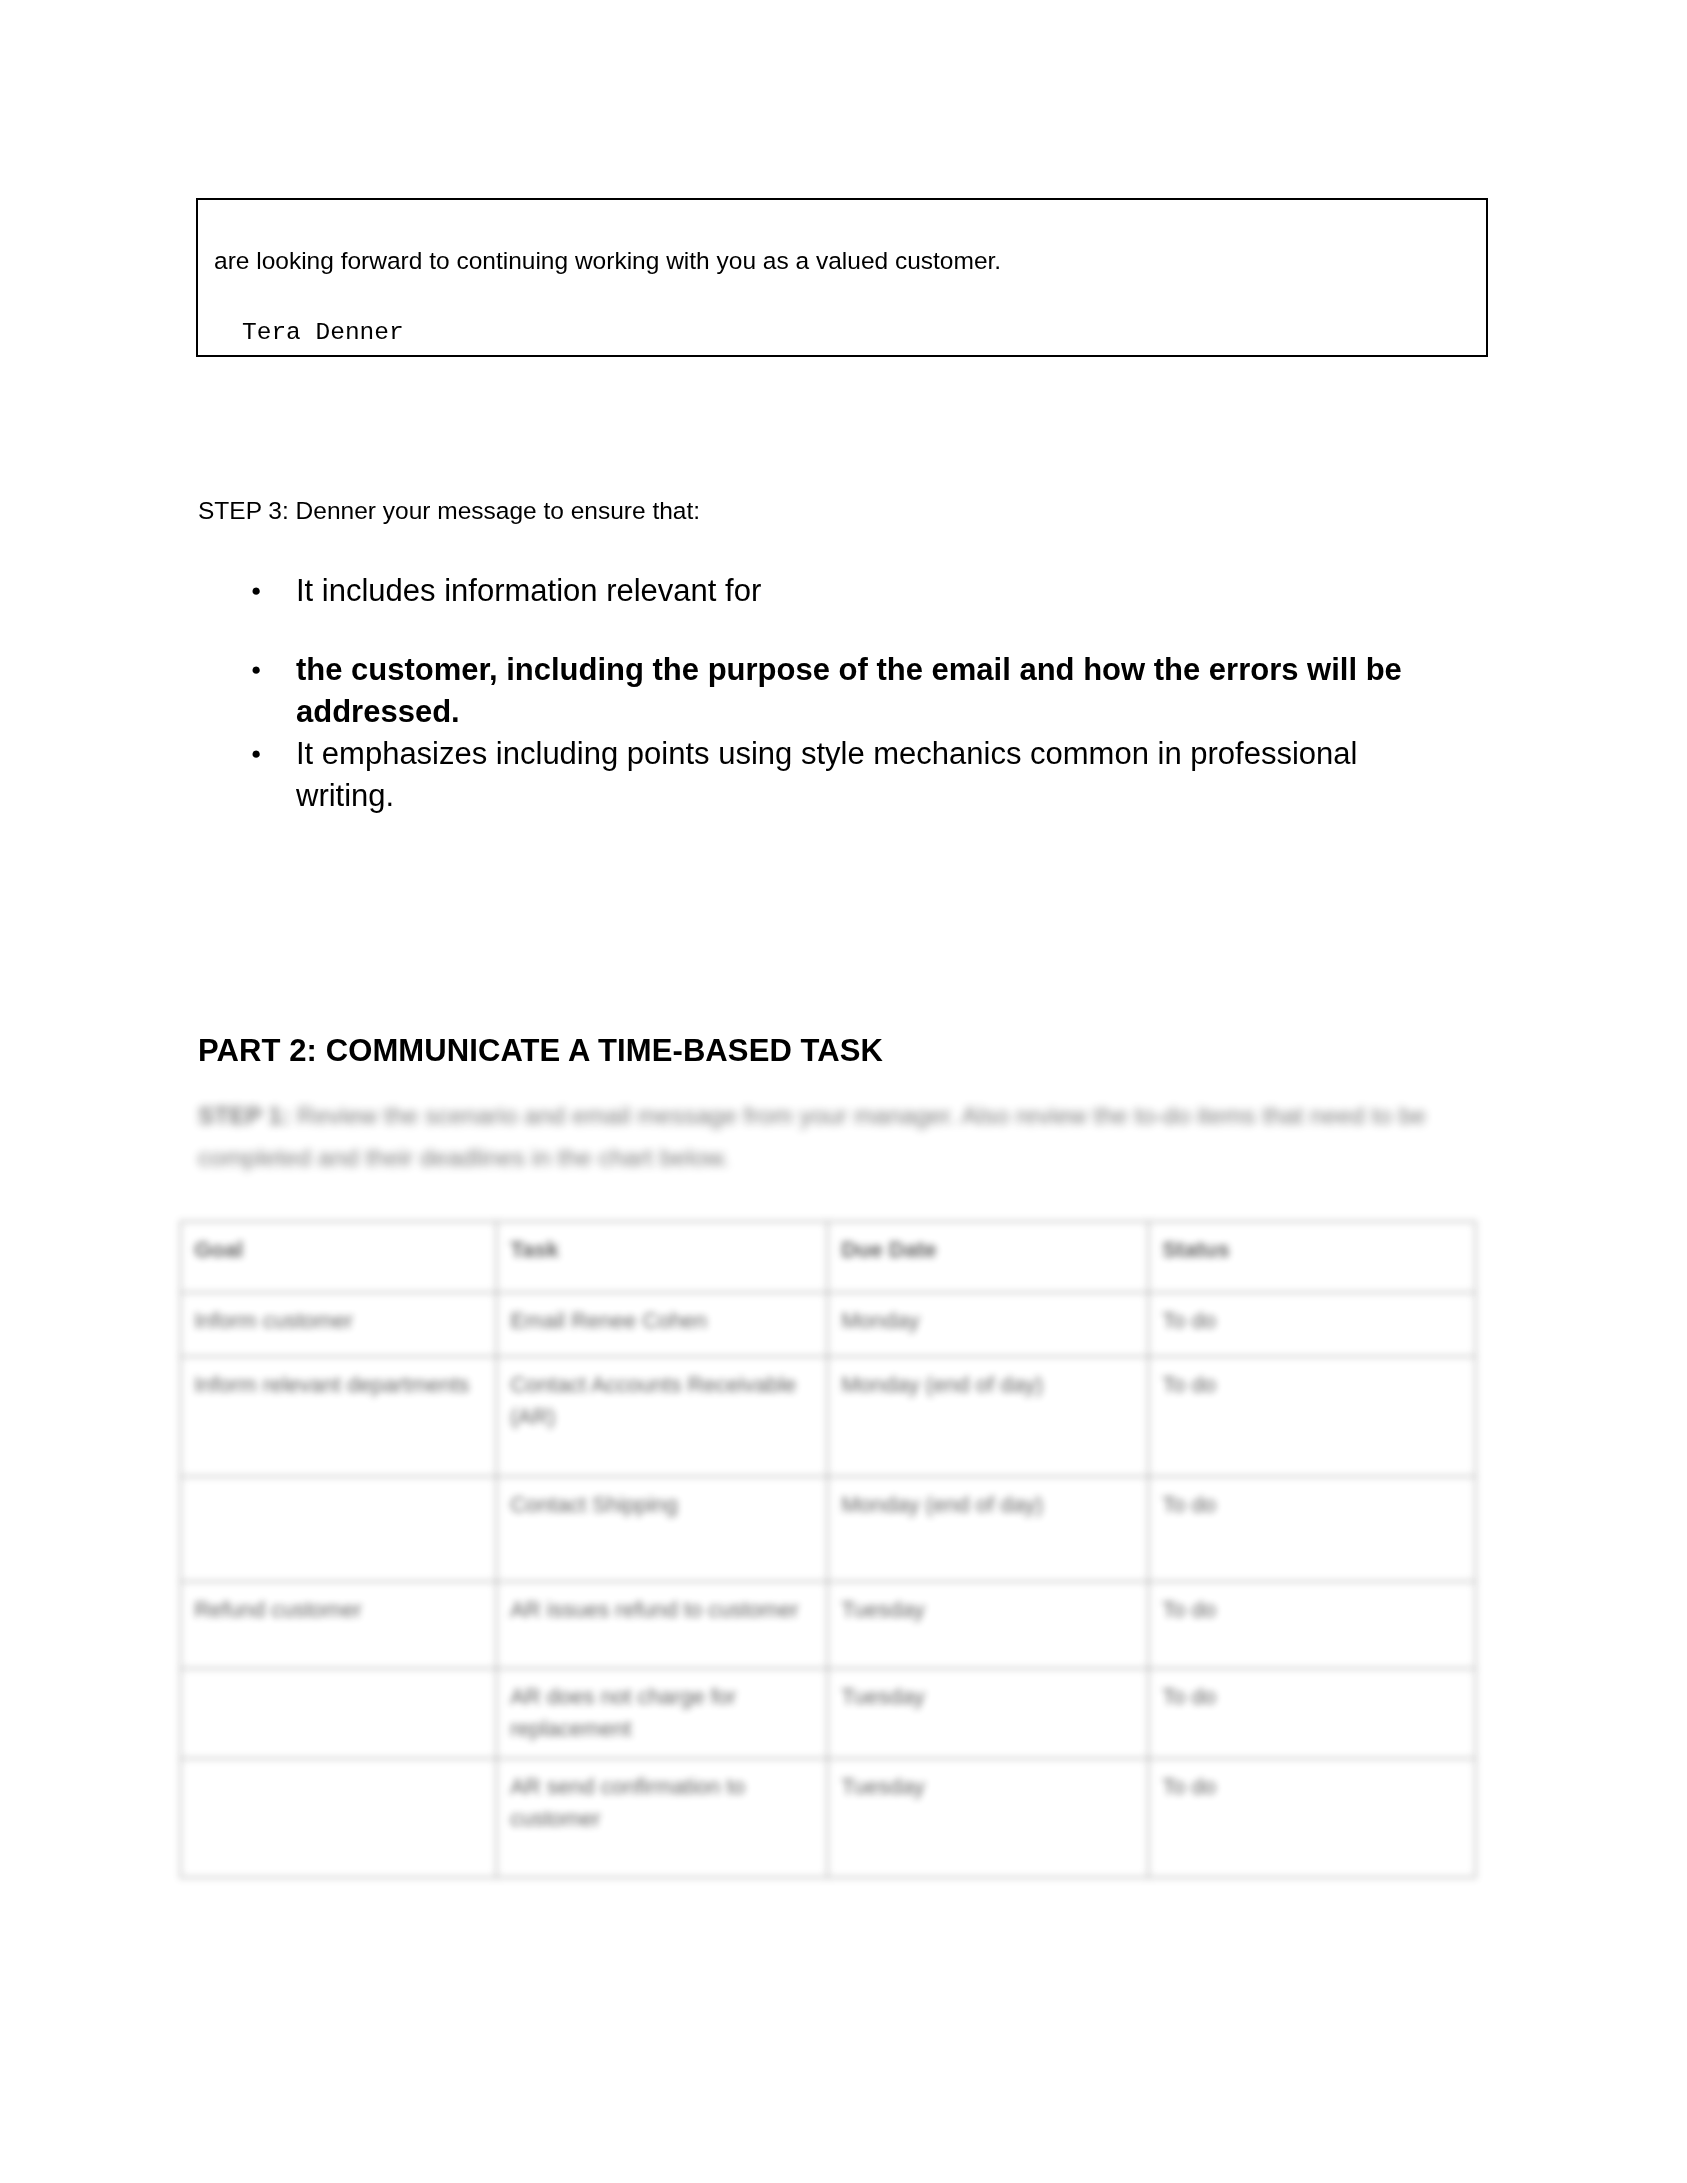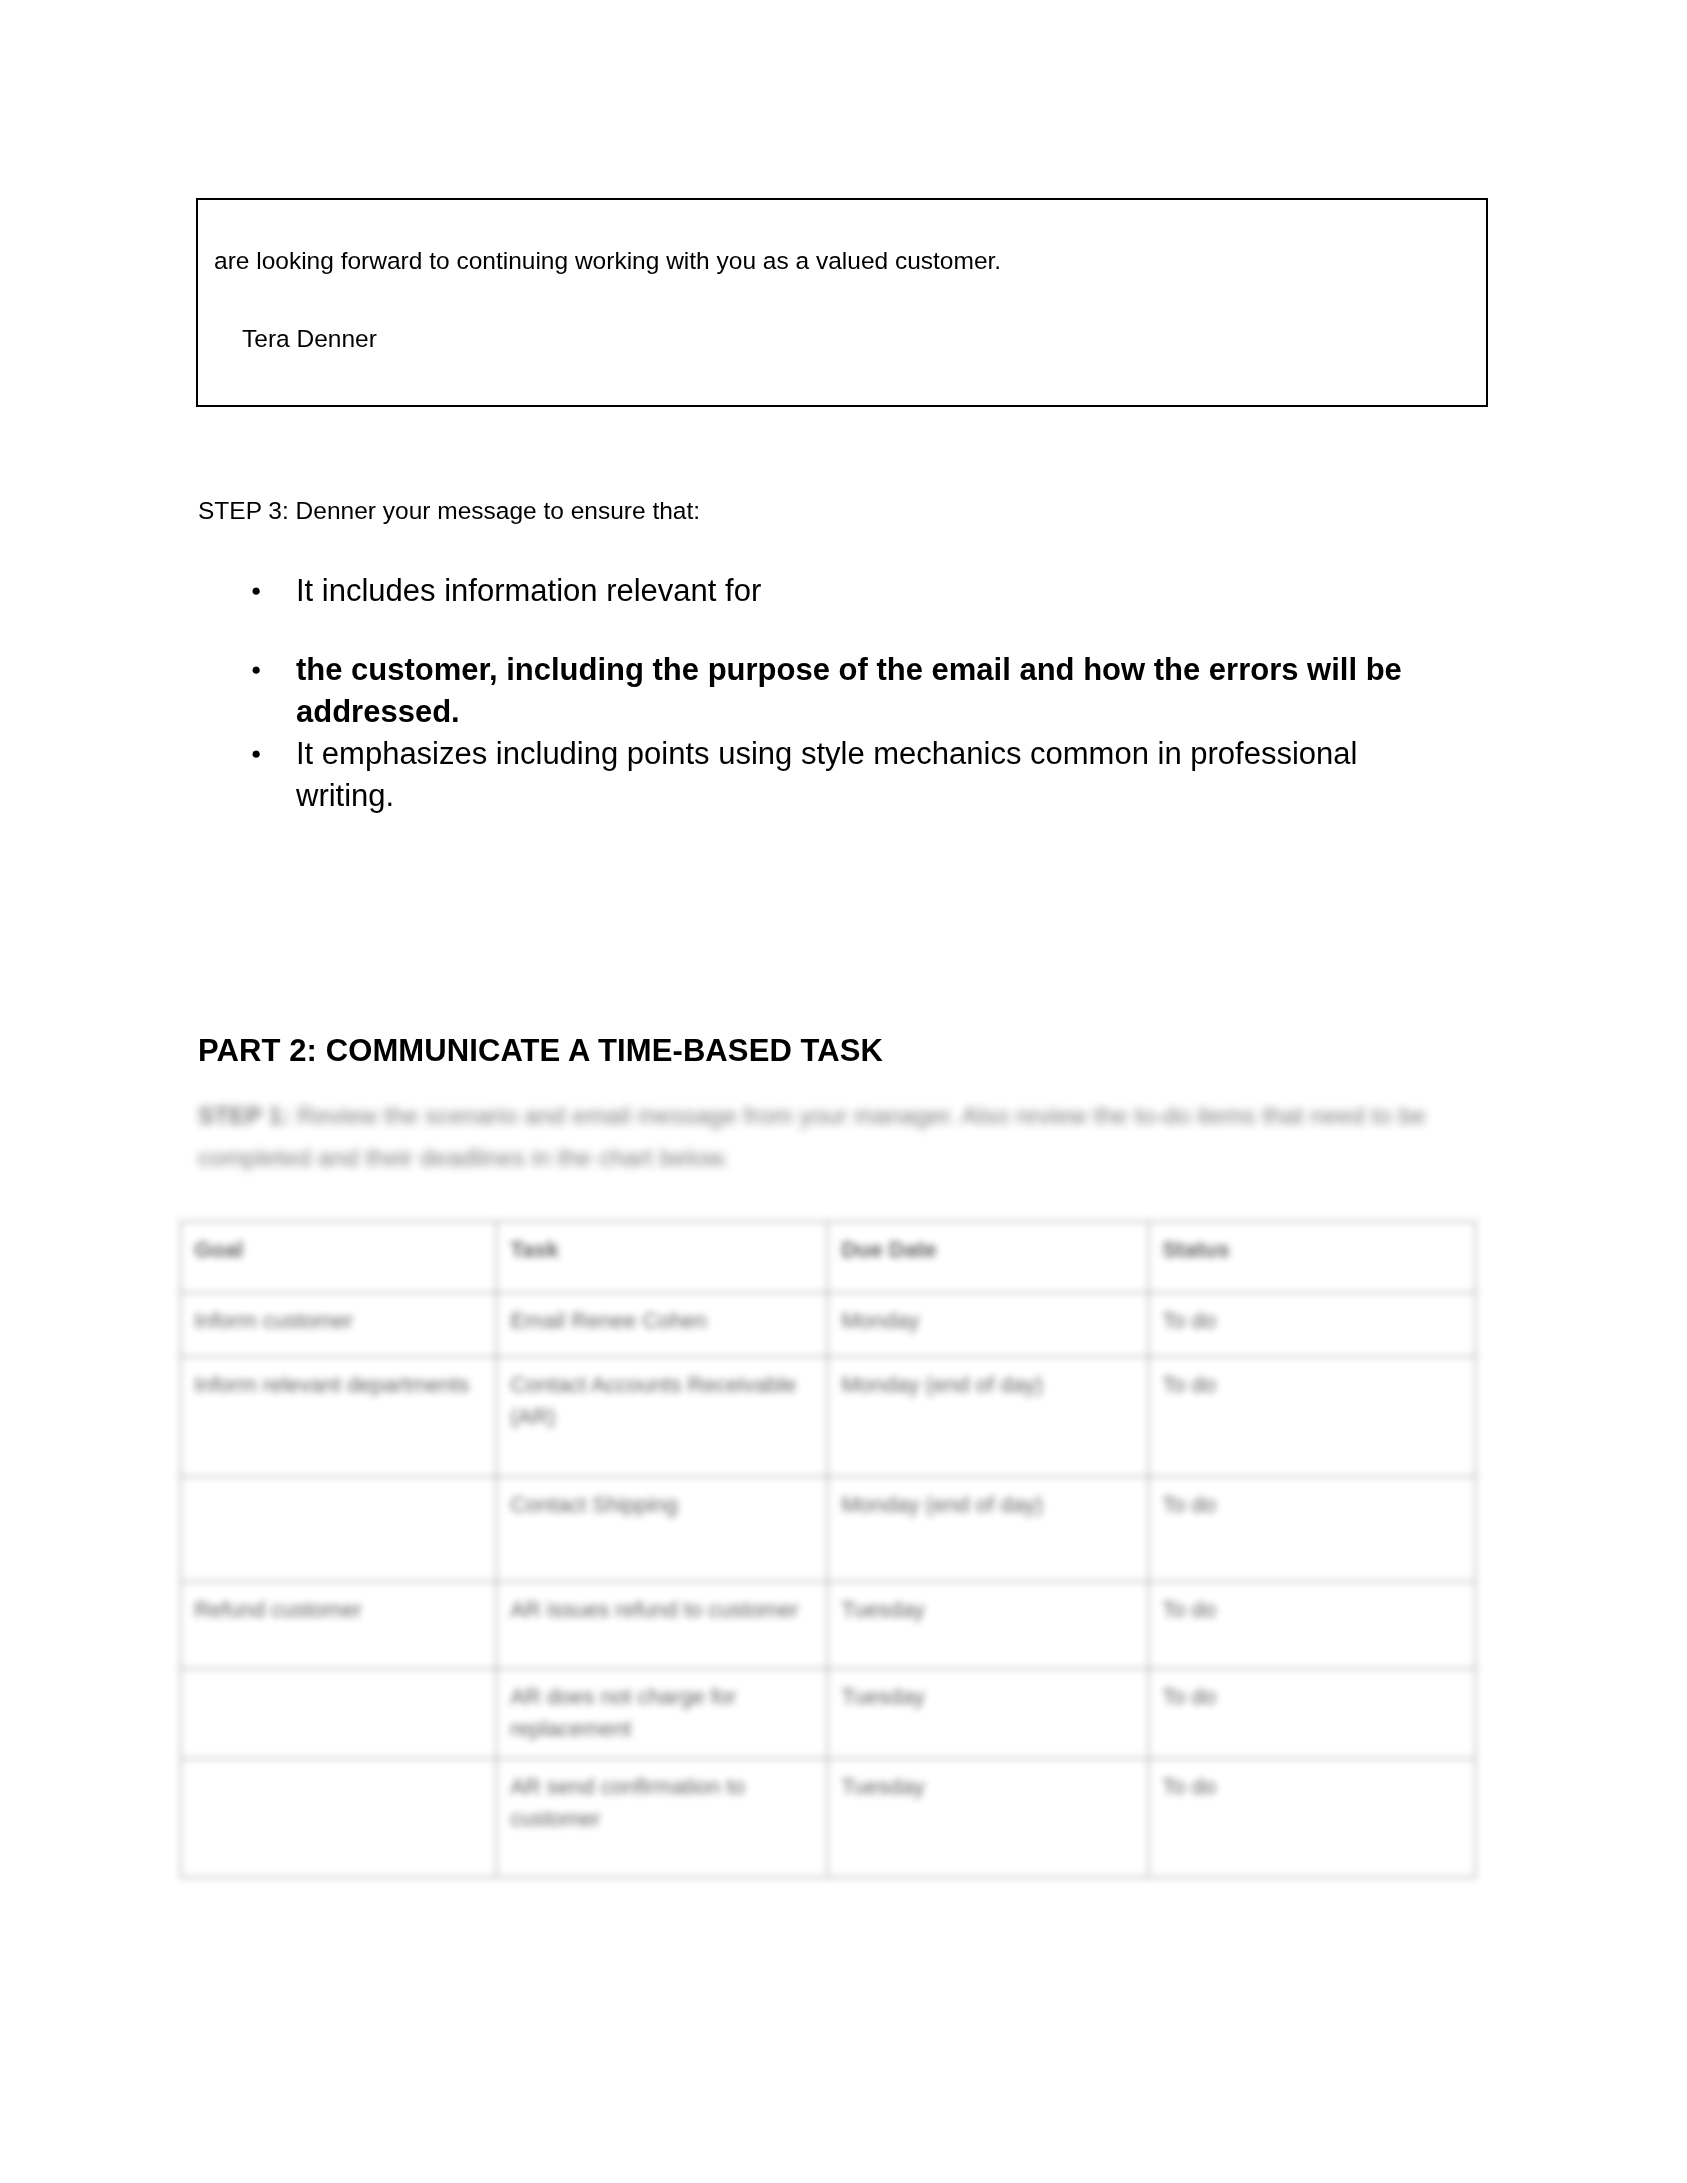--- a/index.html
+++ b/index.html
@@ -17,35 +17,35 @@
     color: #000000;
     overflow: hidden;
   }
 
   
   .email-box {
     position: absolute;
     left: 196px;
     top: 198px;
     width: 1292px;
-    height: 209px;
+    height: 159px;
     box-sizing: border-box;
     border: 2.6px solid #000000;
     background: #ffffff;
   }
   .email-line {
     position: absolute;
     left: 16px;
     font-size: 24.5px;
     line-height: 30px;
     color: #000000;
     white-space: nowrap;
   }
   .email-line-1 { top: 46px; }
-  .email-line-2 { top: 124px; left: 44px; }
+  .email-line-2 { top: 118px; left: 44px; font-family: Liberation Mono, monospace; }
 
   
   .step3 {
     position: absolute;
     left: 198px;
     top: 496px;
     width: 1257px;
     font-size: 24.5px;
     line-height: 30px;
   }

